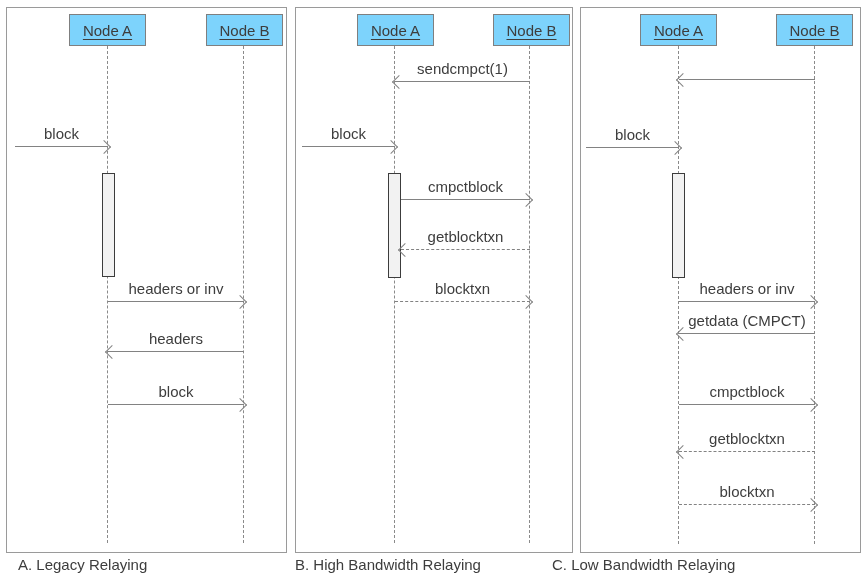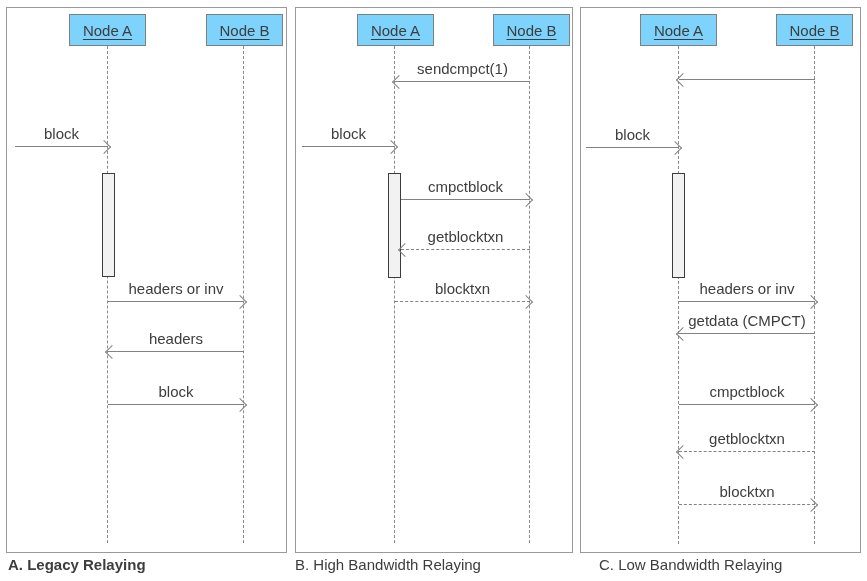--- a/index.html
+++ b/index.html
@@ -80,21 +80,21 @@
           <span class="ah ah-l"></span>
         </div>
     </div>
     <div class="msg" style="left:101px; top:375px; width:136px;">
       <div class="msg-label">block</div>
       <div class="msg-line">
           <span class="ah ah-r"></span>
         </div>
     </div>
   </div>
-  <div class="caption" style="left:8px;font-weight:bold;">A. Legacy Relaying</div>
+  <div class="caption" style="left:18px;">A. Legacy Relaying</div>
 
   <div class="panel" style="left:295px; width:276px;">
     <div class="node" style="left:61px;">
       <span>Node A</span>
     </div>
     <div class="node" style="left:197px;">
       <span>Node B</span>
     </div>
     <div class="lifeline" style="left:98px; top:38px; height:497px;"></div>
     <div class="lifeline" style="left:233px; top:38px; height:497px;"></div>
@@ -179,15 +179,15 @@
           <span class="ah ah-l"></span>
         </div>
     </div>
     <div class="msg" style="left:98px; top:475px; width:136px;">
       <div class="msg-label">blocktxn</div>
       <div class="msg-line dashed">
           <span class="ah ah-r"></span>
         </div>
     </div>
   </div>
-  <div class="caption" style="left:599px;">C. Low Bandwidth Relaying</div>
+  <div class="caption" style="left:552px;">C. Low Bandwidth Relaying</div>
 
 </div>
 
 </body></html>

